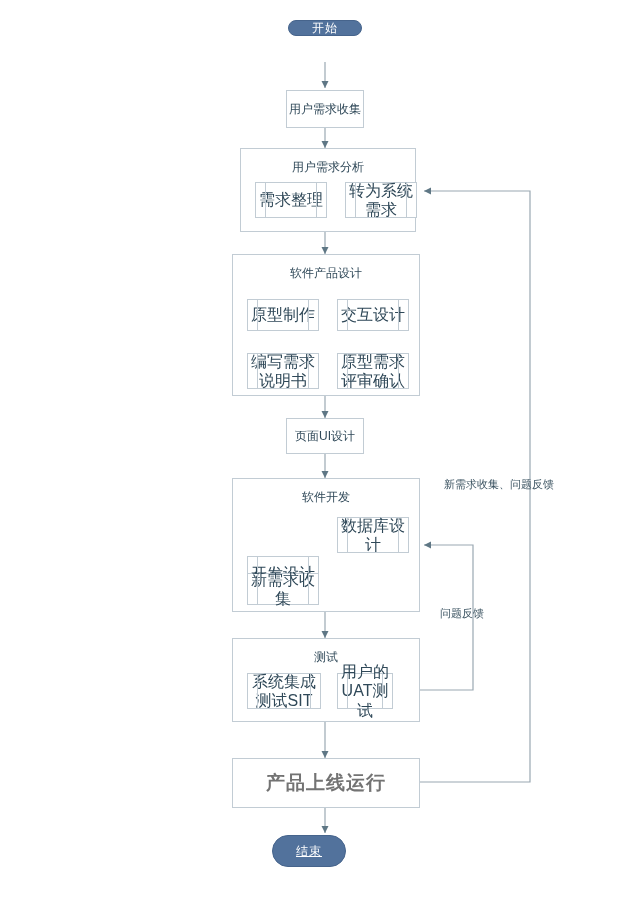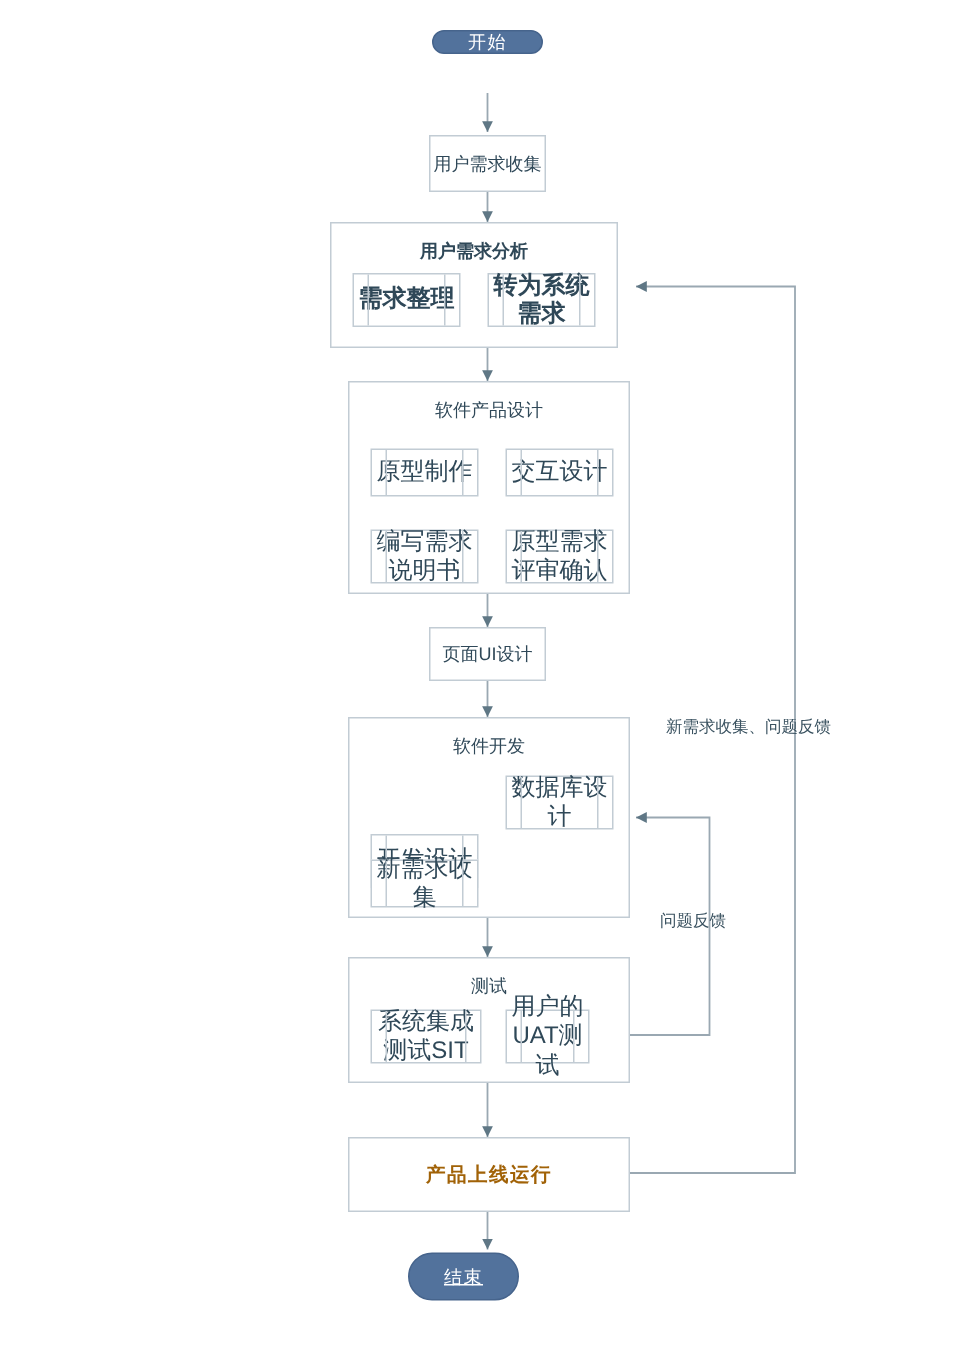--- a/index.html
+++ b/index.html
@@ -45,22 +45,22 @@
   }
   
   .proc {
     background: #ffffff;
     border: 1px solid #c2ccd4;
     color: #2f4858;
     font-size: 12px;
   }
   .proc.bold {
     font-weight: bold;
-    color: #a16207;
-    font-size: 13px;
+    color: #737373;
+    font-size: 19px;
     letter-spacing: 1px;
   }
   
   .group {
     position: absolute;
     box-sizing: border-box;
     background: #ffffff;
     border: 1px solid #c2ccd4;
   }
   .group-title {
@@ -146,21 +146,21 @@
       <path d="M420,690 L473,690 L473,545 L424,545" marker-end="url(#arrow)"></path>
 
       <path d="M420,782 L530,782 L530,191 L424,191" marker-end="url(#arrow)"></path>
     </g>
   </svg>
 
   <div class="node pill" style="left:288px; top:20px; width:74px; height:16px;">开始</div>
 
   <div class="node proc" style="left:286px; top:90px; width:78px; height:38px;">用户需求收集</div>
 
-  <div class="group" style="left:220px; top:148px; width:192px; height:84px;font-weight:bold;">
+  <div class="group" style="left:240px; top:148px; width:176px; height:84px;">
     <div class="group-title">用户需求分析</div>
     <div class="sub" style="left:14px; top:33px; width:72px; height:36px;">需求整理</div>
     <div class="sub" style="left:104px; top:33px; width:72px; height:36px;">转为系统需求</div>
   </div>
 
   <div class="group" style="left:232px; top:254px; width:188px; height:142px;">
     <div class="group-title">软件产品设计</div>
     <div class="sub" style="left:14px; top:44px; width:72px; height:32px;">原型制作</div>
     <div class="sub" style="left:104px; top:44px; width:72px; height:32px;">交互设计</div>
     <div class="sub" style="left:14px; top:98px; width:72px; height:36px;">编写需求说明书</div>

